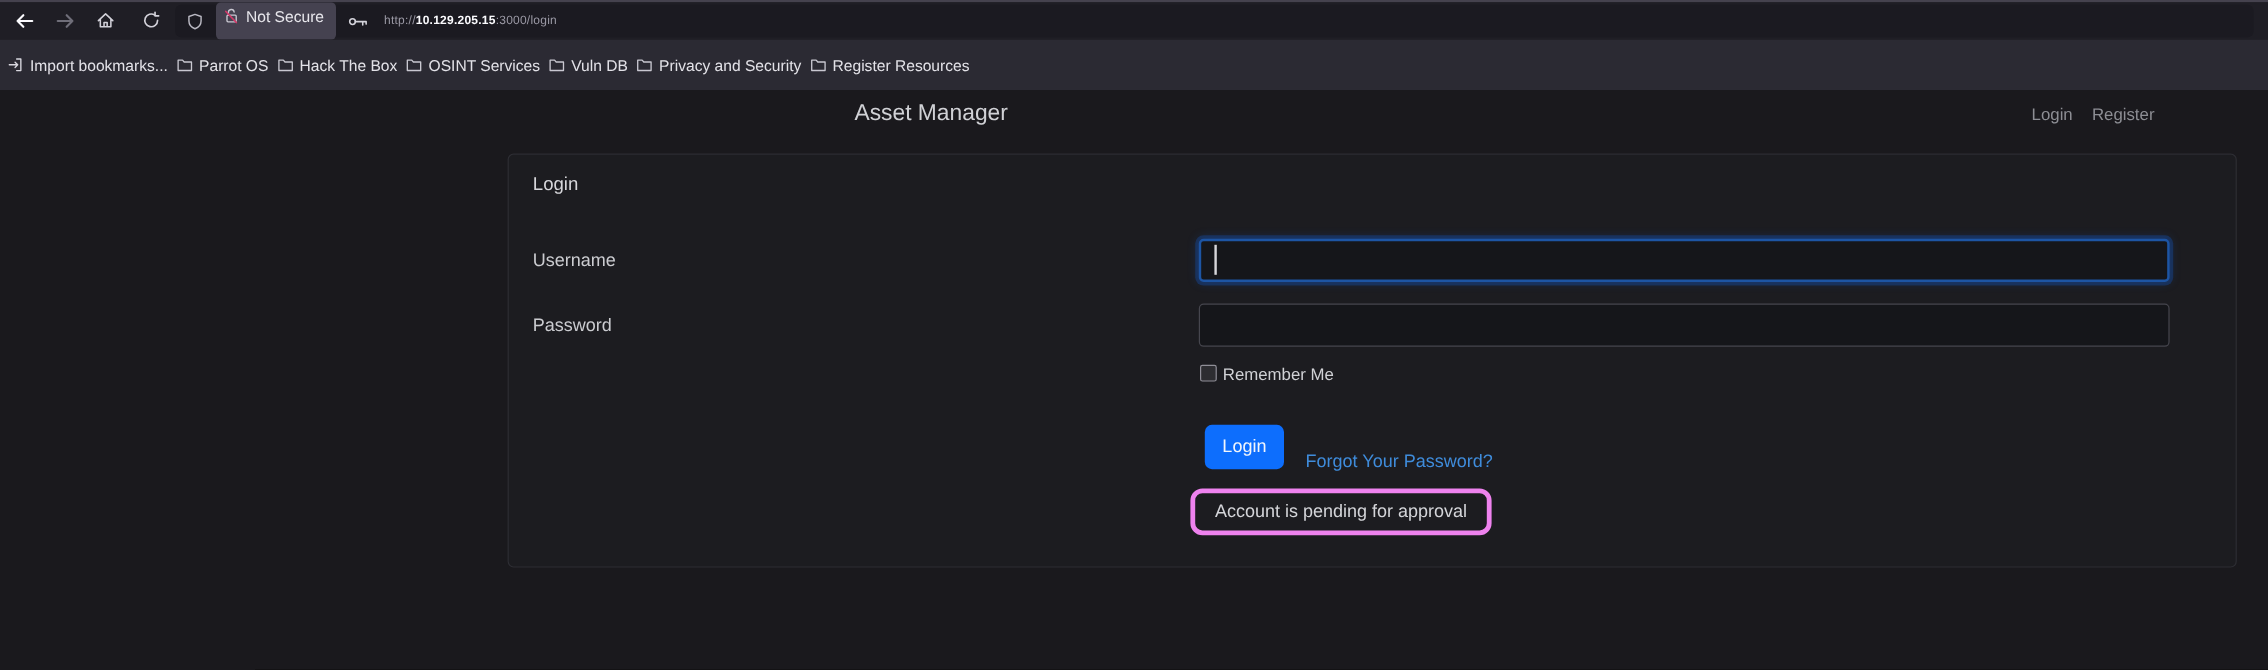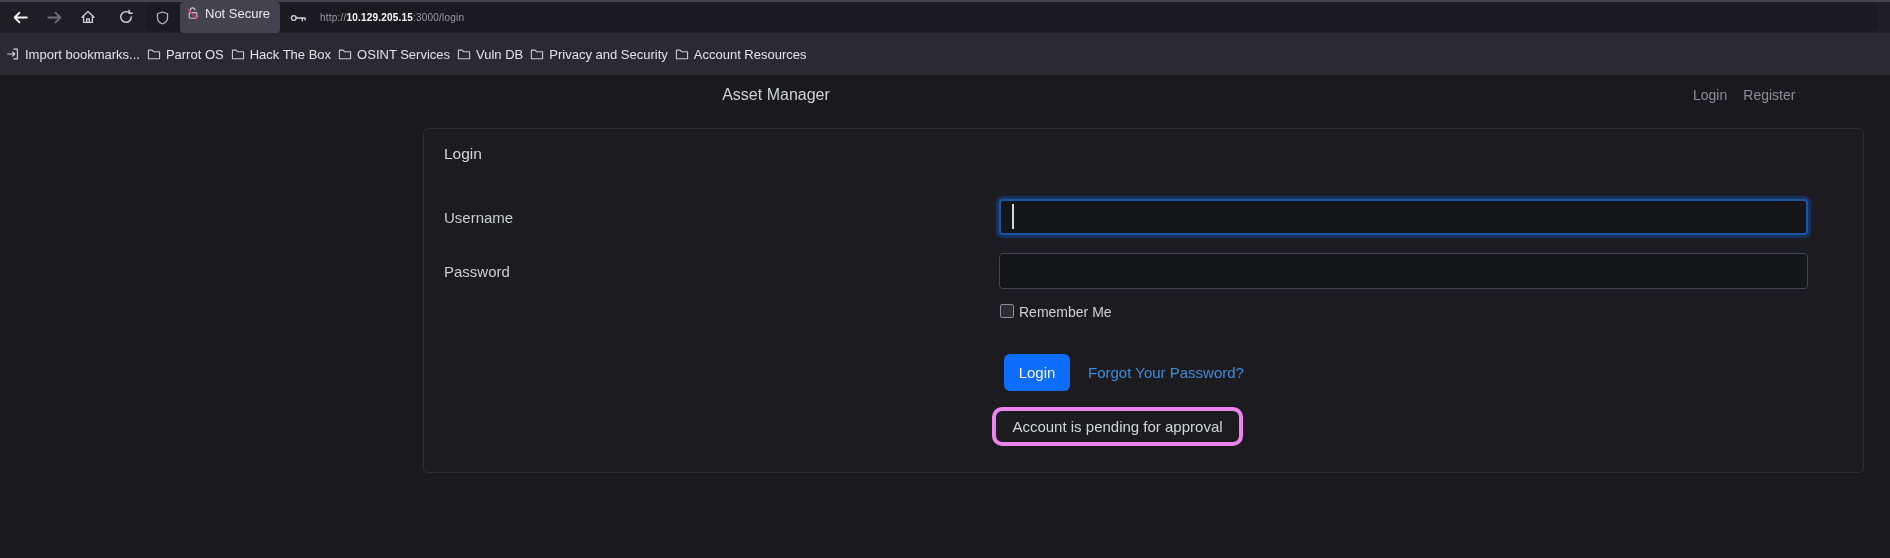--- a/index.html
+++ b/index.html
@@ -20,21 +20,21 @@
   .urltext { margin-left:13px; font-size:10px; color:#9b99a5; letter-spacing:.2px; white-space:nowrap; }
   .urltext .host { color:#fbfbfe; font-weight:bold; }
 
   .bookmarksbar { position:absolute; left:0; top:33px; width:100%; height:42px; background:#2b2a33;
                   display:flex; align-items:center; padding-left:6px; gap:7px; box-sizing:border-box; }
   .bm { display:flex; align-items:center; gap:5px; font-size:13px; color:#e3e2e8; white-space:nowrap; }
 
   
   .webpage { position:absolute; left:0; top:75px; width:100%; height:483px; background:#1a191d; }
   .brand { position:absolute; left:650px; top:9px; width:252px; text-align:center;
-           font-size:16px; line-height:22px; color:#d0d1d5; }
+           font-size:19px; line-height:22px; color:#d0d1d5; }
   .topnav { position:absolute; left:1693px; top:12px; display:flex; gap:16px;
             font-size:14px; color:#8d8e94; }
   .topnav span { cursor:pointer; }
 
   .card { position:absolute; left:423px; top:53px; width:1441px; height:345px;
           background:#1c1c20; border:1px solid #2d2d33; border-radius:5px; box-sizing:border-box; }
   .card-header { position:absolute; left:20px; top:16px; font-size:15.5px; line-height:17px; color:#d6d6da; }
 
   .lbl { position:absolute; left:20px; width:527px; text-align:left;
          font-size:15px; line-height:17px; color:#cbccd0; }
@@ -47,21 +47,21 @@
   .caret { position:absolute; left:588px; top:75px; width:2px; height:25px; background:#d6d6da; }
 
   .checkbox { position:absolute; left:576px; top:175px; width:14px; height:14px; box-sizing:border-box;
               background:rgba(255,255,255,.08); border:1px solid #8f8e97; border-radius:2px; }
   .remember { position:absolute; left:595px; top:176px; font-size:14px; line-height:15px; color:#d0d1d5; }
 
   .login-btn { position:absolute; left:580px; top:225px; width:66px; height:37px;
                background:var(--accent-blue,#0d6efd); border:none; border-radius:6px;
                color:#f2f6fc; font-size:15px; display:flex; align-items:center; justify-content:center;
                font-family:"Liberation Sans", sans-serif; cursor:pointer; }
-  .forgot { position:absolute; left:664px; top:236px; font-size:15px; line-height:16px;
+  .forgot { position:absolute; left:664px; top:248px; font-size:15px; line-height:16px;
             color:var(--link-blue,#3f8cdb); cursor:pointer; }
 
   .pending-box { position:absolute; left:568px; top:278px; width:251px; height:39px; box-sizing:border-box;
                  border:4px solid var(--highlight-pink,#ee82ee); border-radius:10px;
                  display:flex; align-items:center; justify-content:center; }
   .pending-text { font-size:15px; color:#d4d5d9; white-space:nowrap; }
 </style>
 </head>
 <body>
 
@@ -174,21 +174,21 @@
           </svg>
         </span>
       <span>Privacy and Security</span>
     </div>
     <div class="bm">
       <span style="display:flex;">
           <svg width="14" height="12" viewBox="0 0 16 14" fill="none" stroke="#c9c8d1" stroke-width="1.3" stroke-linejoin="round">
             <path d="M1.5 12.5v-10h4.3l1.6 1.8h7.1v8.2z"></path>
           </svg>
         </span>
-      <span>Account Resources</span>
+      <span>Register Resources</span>
     </div>
   </div>
 
   <div class="webpage">
 
     <div class="brand">Asset Manager</div>
 
     <div class="topnav">
       <span>Login</span>
       <span>Register</span>

